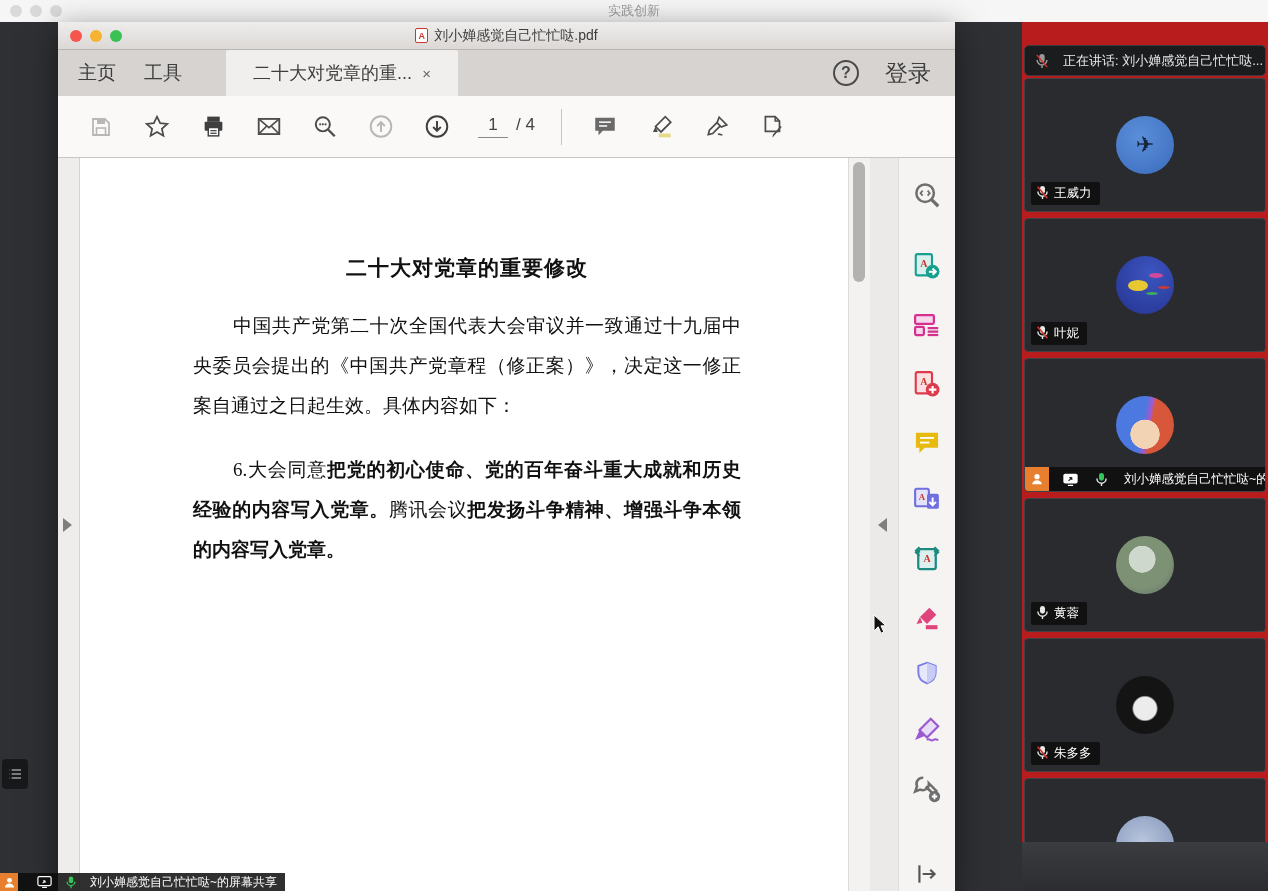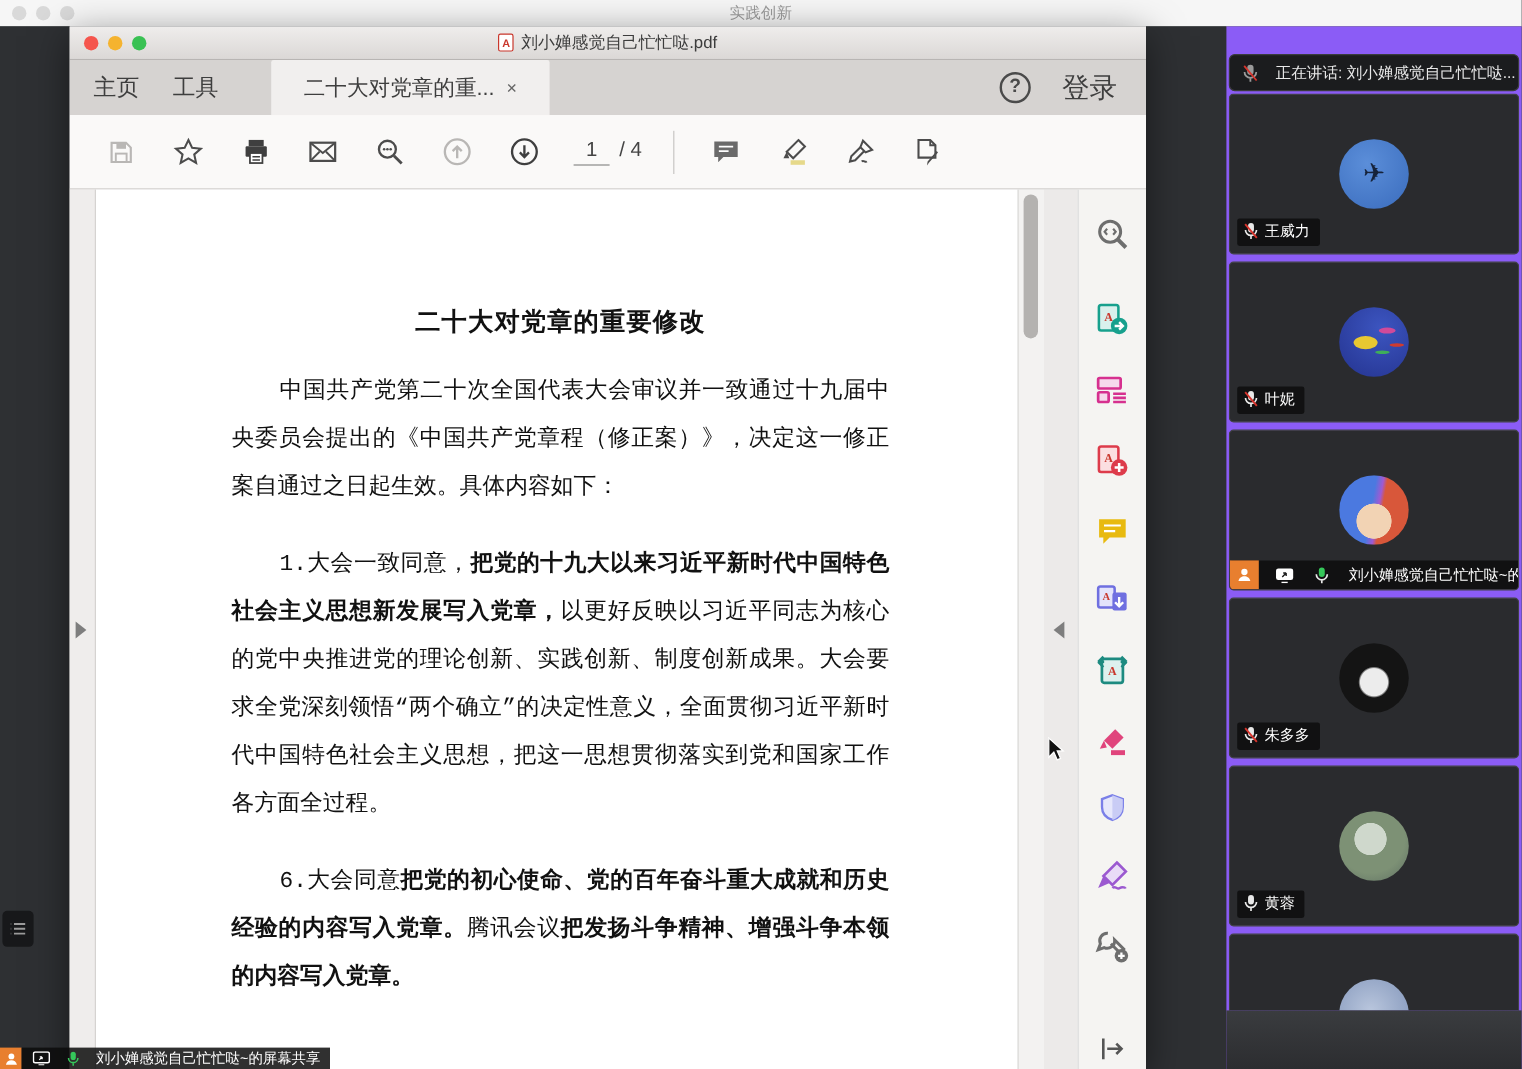--- a/index.html
+++ b/index.html
@@ -58,21 +58,21 @@
   .tb-sep { width:1px; height:36px; background:#c8c6c4; margin-left:26px; }
 
   
   .content { position:absolute; left:0; top:136px; right:0; bottom:0; background:#e9e8e7; }
   .navstrip { position:absolute; left:0; top:0; width:22px; bottom:0;
     background:#efedec; border-right:1px solid #d5d3d1; }
   .navstrip .arr { position:absolute; left:5px; top:360px; width:0; height:0;
     border-left:9px solid #7e7e7e; border-top:7px solid transparent; border-bottom:7px solid transparent; }
   .page { position:absolute; left:22px; top:0; width:768px; bottom:0; background:#fff; }
   .doc { position:absolute; left:113px; top:0; width:548px;
-    font-family:Liberation Mono, monospace; color:#111; }
+    font-family:Liberation Serif, serif; color:#111; }
   .doc h1 { margin-top:96px; font-size:21px; text-align:center; letter-spacing:1px; }
   .doc p { margin-top:24px; font-size:19px; line-height:40px; text-indent:2.1em;
     text-align:justify; }
   .doc .b { font-weight:bold; }
 
   .scrolltrack { position:absolute; left:790px; top:0; width:22px; bottom:0;
     background:#f3f2f1; border-left:1px solid #dddbd9; }
   .scrollthumb { position:absolute; left:4px; top:4px; width:12px; height:120px;
     border-radius:6px; background:#b4b2b0; }
   .gutter { position:absolute; left:812px; top:0; width:28px; bottom:0; background:#eceae9; }
@@ -80,21 +80,21 @@
     border-right:9px solid #7e7e7e; border-top:7px solid transparent; border-bottom:7px solid transparent; }
   .toolrail { position:absolute; left:840px; top:0; right:0; bottom:0;
     background:#f5f4f2; border-left:1px solid #ddd; display:flex; flex-direction:column;
     align-items:center; padding-top:22px; }
   .rail-ic { width:30px; height:30px; margin-bottom:29px; display:flex;
     align-items:center; justify-content:center; }
   .rail-div { width:34px; height:1px; background:#c9c7c5; margin:-8px 0 20px 0; }
 
   
   .panel { position:absolute; left:1022px; top:22px; width:246px; height:869px;
-    background:#8b5cf6; }
+    background:#b91c1c; }
   .speakbar { position:absolute; left:2px; top:23px; width:242px; height:31px;
     background:#1b1c1e; border:1px solid #3a3b3e; border-radius:5px;
     display:flex; align-items:center; }
   .speakbar .txt { color:#e8e8e8; font-size:13px; margin-left:14px; white-space:nowrap;
     overflow:hidden; }
   .tiles { position:absolute; left:2px; top:56px; width:242px; height:764px; overflow:hidden; }
   .tile { position:relative; width:242px; height:134px; margin-bottom:6px;
     background:#2a2b2e; border:1px solid #414245; border-radius:4px; overflow:hidden; }
   .avatar { position:absolute; left:50%; top:50%; transform:translate(-50%,-50%);
     width:58px; height:58px; border-radius:50%; display:flex; align-items:center;
@@ -122,21 +122,21 @@
     background:linear-gradient(#3a3c3f,#2c2d30); }
 
   
   .listbtn { position:absolute; left:2px; top:737px; width:26px; height:30px;
     background:#17181a; border-radius:4px; display:flex; align-items:center; justify-content:center; }
   .sharebanner { position:absolute; left:0px; top:851px; height:18px;
     display:flex; align-items:center; }
   .sharebanner .sb-host { width:18px; height:18px; background:#e87f2f;
     display:flex; align-items:center; justify-content:center; }
   .sharebanner .sb-rest { height:18px; background:rgba(12,12,12,.85);
-    display:flex; align-items:center; gap:13px; padding:0 8px 0 9px; }
+    display:flex; align-items:center; gap:13px; padding:0 8px 0 19px; }
   .sharebanner .sb-txt { color:#fff; font-size:12px; white-space:nowrap; }
 
   .cursor { position:absolute; left:872px; top:592px; width:18px; height:22px; z-index:60; }
   svg { display:block; }
 </style>
 </head>
 <body>
 
 <div class="appbar">
   <div class="dots">
@@ -259,21 +259,20 @@
 
     <div class="content">
       <div class="navstrip">
         <div class="arr"></div>
       </div>
 
       <div class="page">
         <div class="doc">
           <h1>二十大对党章的重要修改</h1>
           <p><span>中国共产党第二十次全国代表大会审议并一致通过十九届中央委员会提出的《中国共产党章程（修正案）》，决定这一修正案自通过之日起生效。具体内容如下：</span></p>
-          <p><span>1.大会一致同意，</span><span class="b">把党的十九大以来习近平新时代中国特色社会主义思想新发展写入党章，</span><span>以更好反映以习近平同志为核心的党中央推进党的理论创新、实践创新、制度创新成果。大会要求全党深刻领悟“两个确立”的决定性意义，全面贯彻习近平新时代中国特色社会主义思想，把这一思想贯彻落实到党和国家工作各方面全过程。</span></p>
           <p><span>6.大会同意</span><span class="b">把党的初心使命、党的百年奋斗重大成就和历史经验的内容写入党章。</span><span>腾讯会议</span><span class="b">把发扬斗争精神、增强斗争本领的内容写入党章。</span></p>
 
         </div>
       </div>
 
       <div class="scrolltrack">
         <div class="scrollthumb"></div>
       </div>
       <div class="gutter">
         <div class="arr"></div>
@@ -469,43 +468,43 @@
               <rect x="4.2" y="1" width="5.6" height="9" rx="2.8" fill="#35c75a"></rect>
               <path d="M1.8 7.5a5.2 5.2 0 0010.4 0" fill="none" stroke="#e8e8e8" stroke-width="1.6"></path>
               <line x1="7" y1="13" x2="7" y2="16" stroke="#e8e8e8" stroke-width="1.6"></line>
             </svg>
           <span class="nm">刘小婵感觉自己忙忙哒~的...</span>
         </span>
       </div>
     </div>
 
     <div class="tile">
+      <div class="avatar av-photo"></div>
+      <div class="namelabel">
+        <svg width="13" height="15" viewBox="0 0 14 17">
+            <rect x="4.2" y="1" width="5.6" height="9" rx="2.8" fill="#e8e8e8"></rect>
+            <path d="M1.8 7.5a5.2 5.2 0 0010.4 0" fill="none" stroke="#e8e8e8" stroke-width="1.6"></path>
+            <line x1="7" y1="13" x2="7" y2="16" stroke="#e8e8e8" stroke-width="1.6"></line>
+          </svg>
+        <span class="nm">黄蓉</span>
+      </div>
+    </div>
+
+    <div class="tile">
       <div class="avatar av-bw"></div>
       <div class="namelabel">
         <svg width="13" height="15" viewBox="0 0 14 17">
             <rect x="4.2" y="1" width="5.6" height="9" rx="2.8" fill="#e8e8e8"></rect>
             <path d="M1.8 7.5a5.2 5.2 0 0010.4 0" fill="none" stroke="#e8e8e8" stroke-width="1.6"></path>
             <line x1="7" y1="13" x2="7" y2="16" stroke="#e8e8e8" stroke-width="1.6"></line>
             <line x1="1.5" y1="2" x2="12.5" y2="15" stroke="#d8342c" stroke-width="1.8"></line>
           </svg>
         <span class="nm">朱多多</span>
       </div>
     </div>
 
     <div class="tile">
-      <div class="avatar av-photo"></div>
-      <div class="namelabel">
-        <svg width="13" height="15" viewBox="0 0 14 17">
-            <rect x="4.2" y="1" width="5.6" height="9" rx="2.8" fill="#e8e8e8"></rect>
-            <path d="M1.8 7.5a5.2 5.2 0 0010.4 0" fill="none" stroke="#e8e8e8" stroke-width="1.6"></path>
-            <line x1="7" y1="13" x2="7" y2="16" stroke="#e8e8e8" stroke-width="1.6"></line>
-          </svg>
-        <span class="nm">黄蓉</span>
-      </div>
-    </div>
-
-    <div class="tile">
       <div class="avatar av-sky"></div>
     </div>
   </div>
 
   <div class="panelfoot"></div>
 </div>
 
 </body></html>

